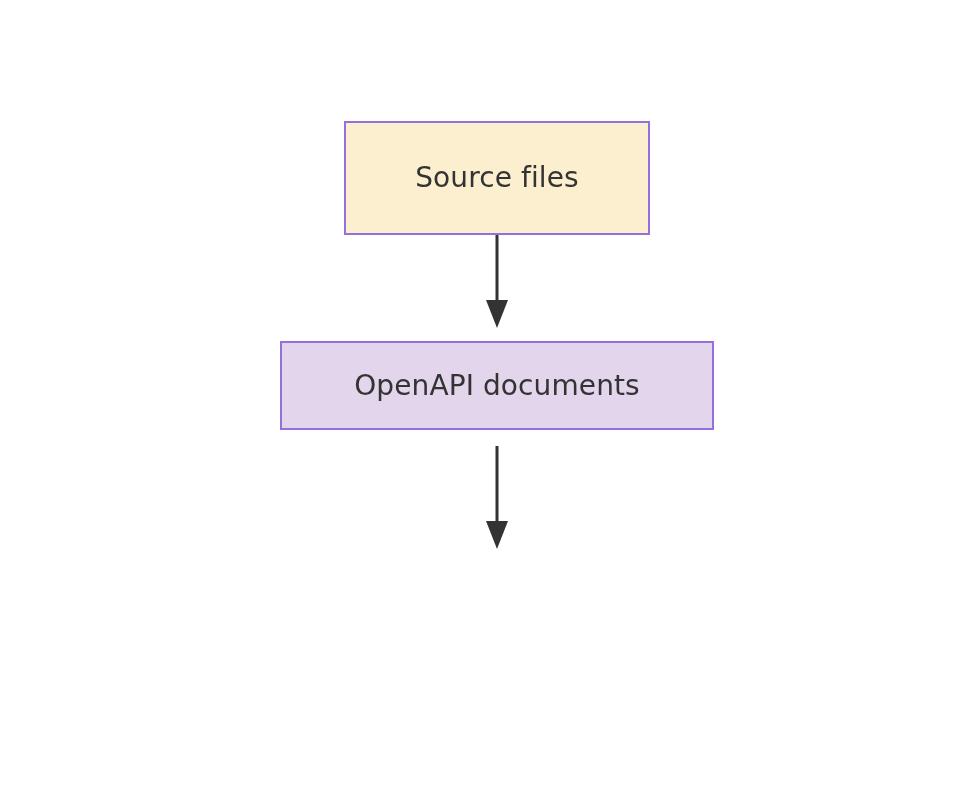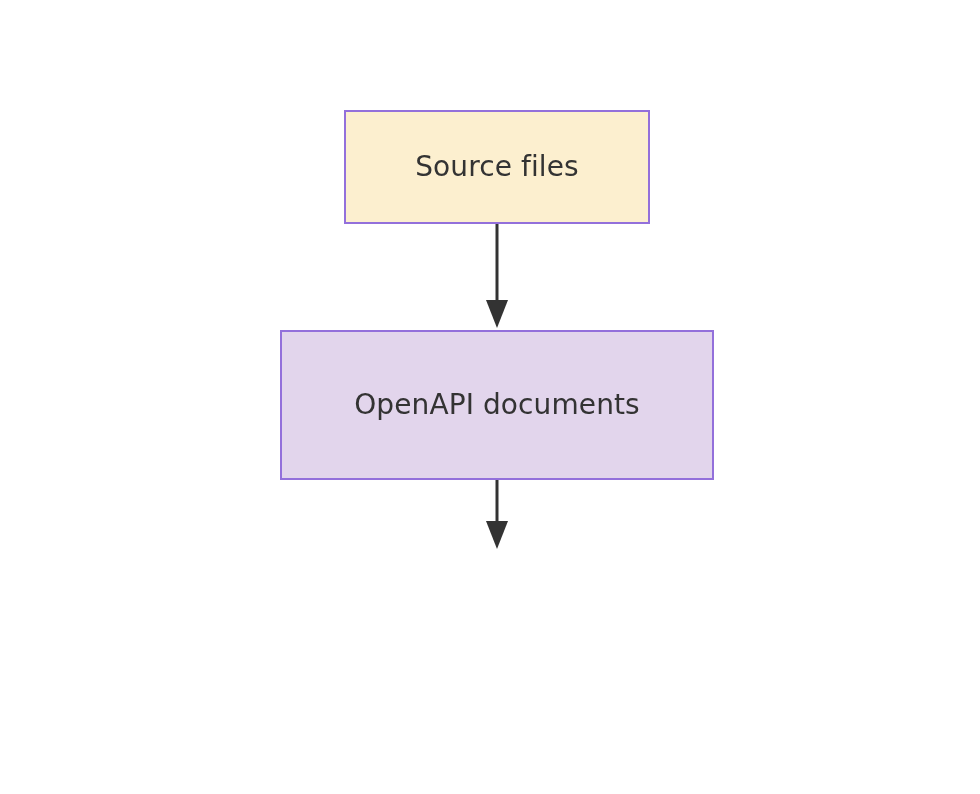--- a/index.html
+++ b/index.html
@@ -23,20 +23,21 @@
   }
 
   .flow-node {
     position: absolute;
     box-sizing: border-box;
     border: 2px solid #9370db;
     display: flex;
     align-items: center;
     justify-content: center;
     text-align: center;
+    margin-top: 11px;
   }
 
   .flow-node .node-label {
     font-size: 28px;
     line-height: 1.2;
     color: #333333;
     letter-spacing: 0.1px;
     white-space: nowrap;
     font-family: "DejaVu Sans", sans-serif;
   }
@@ -48,21 +49,21 @@
     width: 306px;
     height: 114px;
     background: #fcefcf;
   }
 
   
   #node-openapi-documents {
     left: 280px;
     top: 330px;
     width: 434px;
-    height: 150px;
+    height: 89px;
     background: #e2d5ec;
   }
 
   
   #node-published-documentation {
     left: 239px;
     top: 550px;
     width: 516px;
     height: 118px;
     background: #dce5f8;

